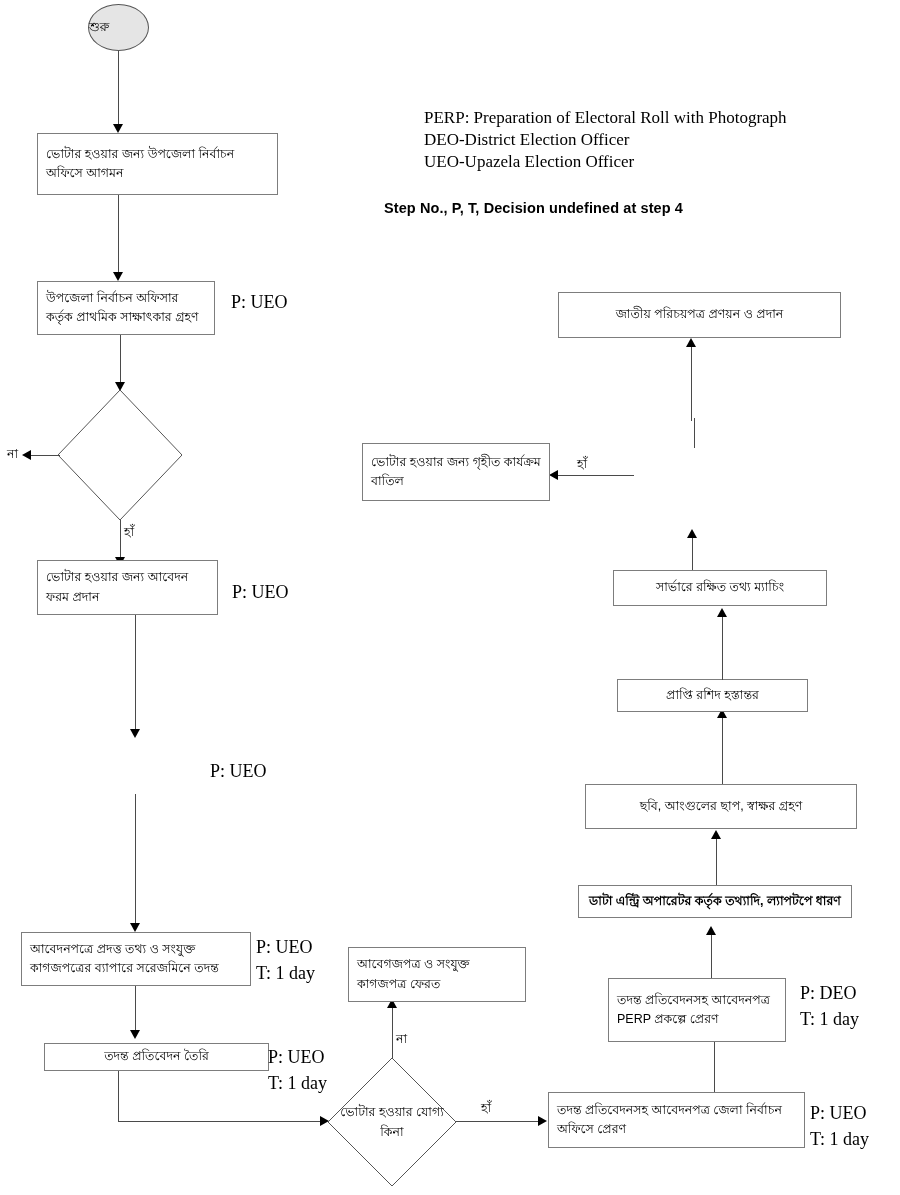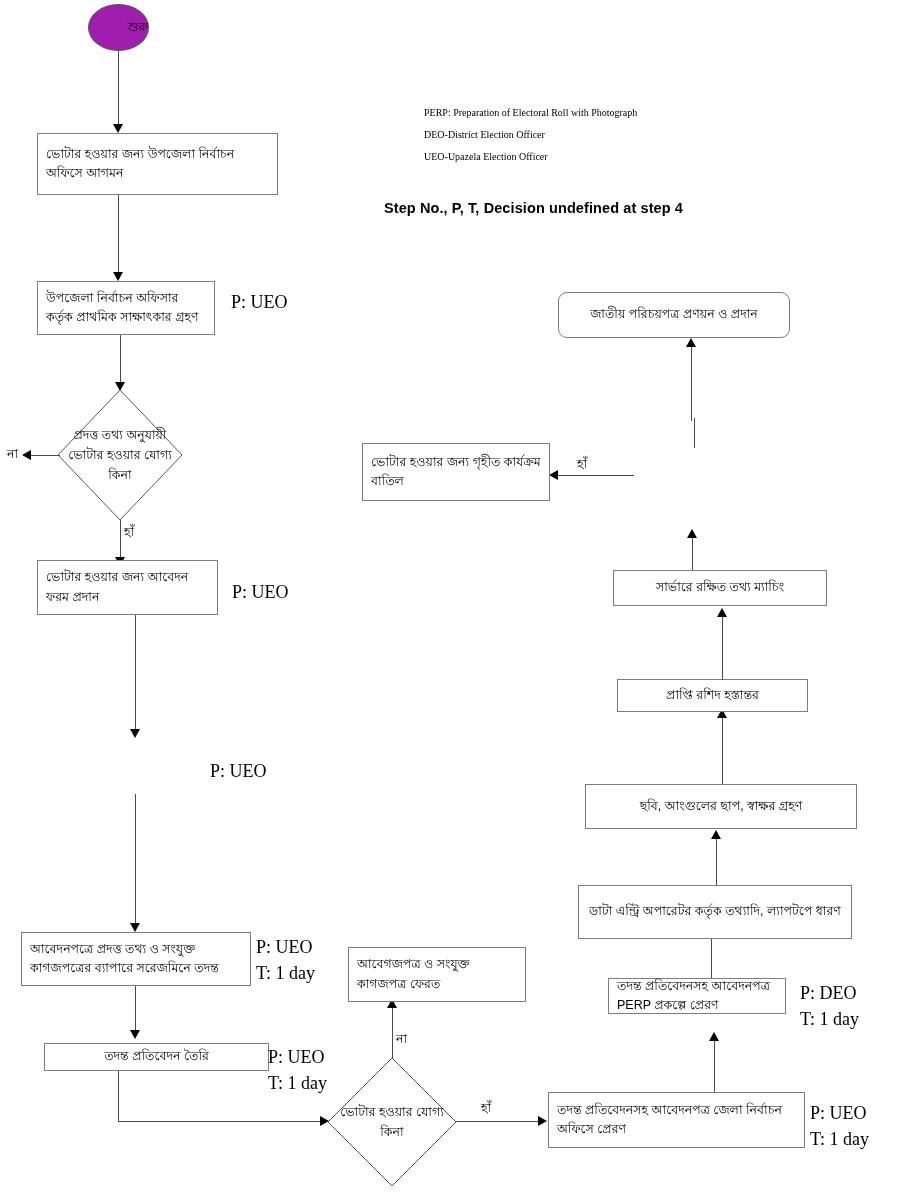--- a/index.html
+++ b/index.html
@@ -38,24 +38,24 @@
   }
   .node.center .txt { text-align: center; }
   .node.left   .txt { text-align: left; }
 
   
   .oval {
     position: absolute;
     box-sizing: border-box;
     border: 1px solid #555555;
     border-radius: 50%;
-    background: #a21caf;
+    background: #e5e5e5;
     display: flex;
     align-items: center;
-    justify-content: flex-end;
+    justify-content: flex-start;
   }
   .oval .txt {
     font-size: 12.5px;
     font-family: "Liberation Sans", sans-serif;
   }
 
   
   .diamond {
     position: absolute;
     box-sizing: border-box;
@@ -121,21 +121,21 @@
     color: #000000;
     white-space: pre;
   }
   .anno.pt {
     font-family: "Liberation Serif", serif;
     font-size: 18px;
     line-height: 1.45;
   }
   .anno.legend {
     font-family: "Liberation Serif", serif;
-    font-size: 10px;
+    font-size: 17px;
     line-height: 1.5;
   }
   .anno.heading {
     font-family: "Liberation Sans", sans-serif;
     font-size: 14.5px;
     font-weight: bold;
     letter-spacing: 0.1px;
   }
   .anno.edge {
     font-family: "Liberation Sans", sans-serif;
@@ -172,21 +172,20 @@
   </div>
   <div class="anno pt" style="left:231px; top:289px;">P: UEO</div>
 
   <div class="ln v" style="left:120px; top:335px; height:48px;"></div>
   <div class="arrow down" style="left:115px; top:382px;"></div>
 
   <div class="diamond" style="left:58px; top:390px; width:124px; height:130px;">
     <svg class="dshape" viewBox="0 0 124 130" preserveAspectRatio="none">
       <polygon points="62,0 124,65 62,130 0,65" fill="#ffffff" stroke="#555555" stroke-width="1"></polygon>
     </svg>
-    <div class="dlabel">প্রদত্ত তথ্য অনুযায়ী ভোটার হওয়ার  যোগ্য কিনা</div>
   </div>
 
   <div class="ln h" style="left:28px; top:455px; width:32px;"></div>
   <div class="arrow left" style="left:22px; top:450px;"></div>
   <div class="anno edge" style="left:7px; top:445px;">না</div>
 
   <div class="ln v" style="left:120px; top:520px; height:39px;"></div>
   <div class="arrow down" style="left:115px; top:557px;"></div>
   <div class="anno edge" style="left:124px; top:523px;">হাঁ</div>
 
@@ -243,30 +242,30 @@
 
   <div class="node box left" style="left:548px; top:1092px; width:257px; height:56px;">
     <span class="txt">তদন্ত প্রতিবেদনসহ আবেদনপত্র জেলা নির্বাচন অফিসে প্রেরণ</span>
   </div>
   <div class="anno pt" style="left:810px; top:1100px;">P: UEO
 T: 1 day</div>
 
   <div class="ln v" style="left:714px; top:1034px; height:58px;"></div>
   <div class="arrow up" style="left:709px; top:1032px;"></div>
 
-  <div class="node box left" style="left:608px; top:978px; width:178px; height:36px;">
+  <div class="node box left" style="left:608px; top:978px; width:178px; height:64px;">
     <span class="txt">তদন্ত প্রতিবেদনসহ আবেদনপত্র PERP প্রকল্পে প্রেরণ</span>
   </div>
   <div class="anno pt" style="left:800px; top:980px;">P: DEO
 T: 1 day</div>
 
   <div class="ln v" style="left:711px; top:928px; height:50px;"></div>
   <div class="arrow up" style="left:706px; top:926px;"></div>
 
-  <div class="node box center" style="left:578px; top:885px; width:274px; height:54px;">
+  <div class="node box center" style="left:578px; top:885px; width:274px; height:33px;font-weight:bold;">
     <span class="txt">ডাটা এন্ট্রি অপারেটর কর্তৃক তথ্যাদি, ল্যাপটপে ধারণ</span>
   </div>
 
   <div class="ln v" style="left:716px; top:832px; height:53px;"></div>
   <div class="arrow up" style="left:711px; top:830px;"></div>
 
   <div class="node box center" style="left:585px; top:784px; width:272px; height:45px;">
     <span class="txt">ছবি, আংগুলের ছাপ, স্বাক্ষর গ্রহণ</span>
   </div>
 
@@ -293,17 +292,17 @@
   <div class="anno edge" style="left:577px; top:455px;">হাঁ</div>
 
   <div class="node box left" style="left:362px; top:443px; width:188px; height:58px;">
     <span class="txt">ভোটার হওয়ার জন্য গৃহীত কার্যক্রম বাতিল</span>
   </div>
 
   <div class="ln v" style="left:694px; top:418px; height:30px;"></div>
   <div class="ln v" style="left:691px; top:343px; height:78px;"></div>
   <div class="arrow up" style="left:686px; top:338px;"></div>
 
-  <div class="node box center" style="left:558px; top:292px; width:232px; height:46px;border-radius:9px;">
+  <div class="node box center" style="left:558px; top:292px; width:283px; height:46px;">
     <span class="txt">জাতীয় পরিচয়পত্র প্রণয়ন ও প্রদান</span>
   </div>
 
 </div>
 
 </body></html>

